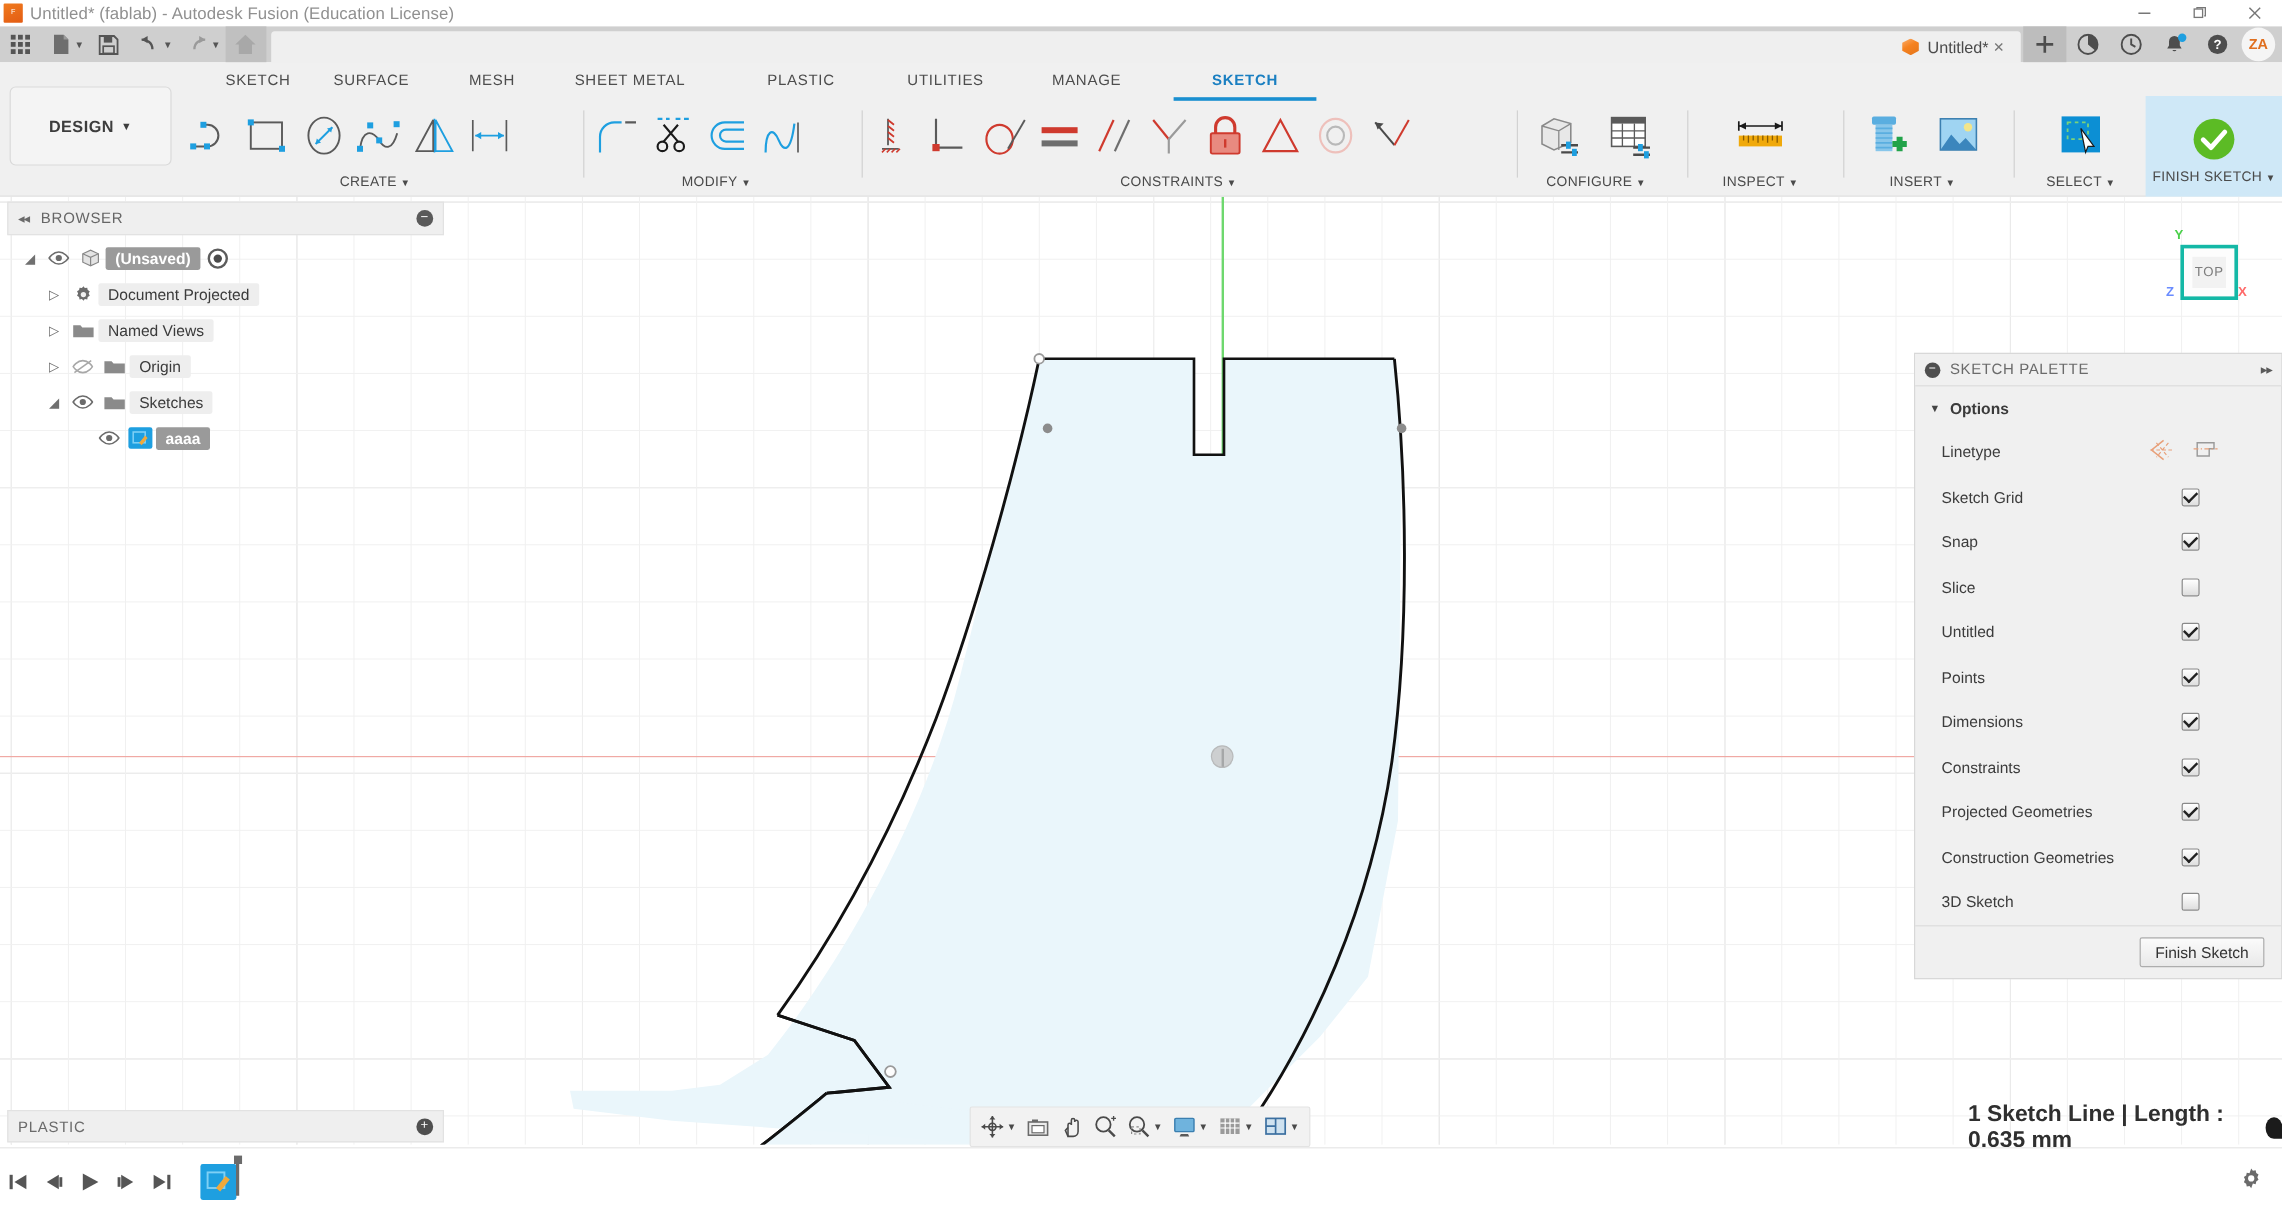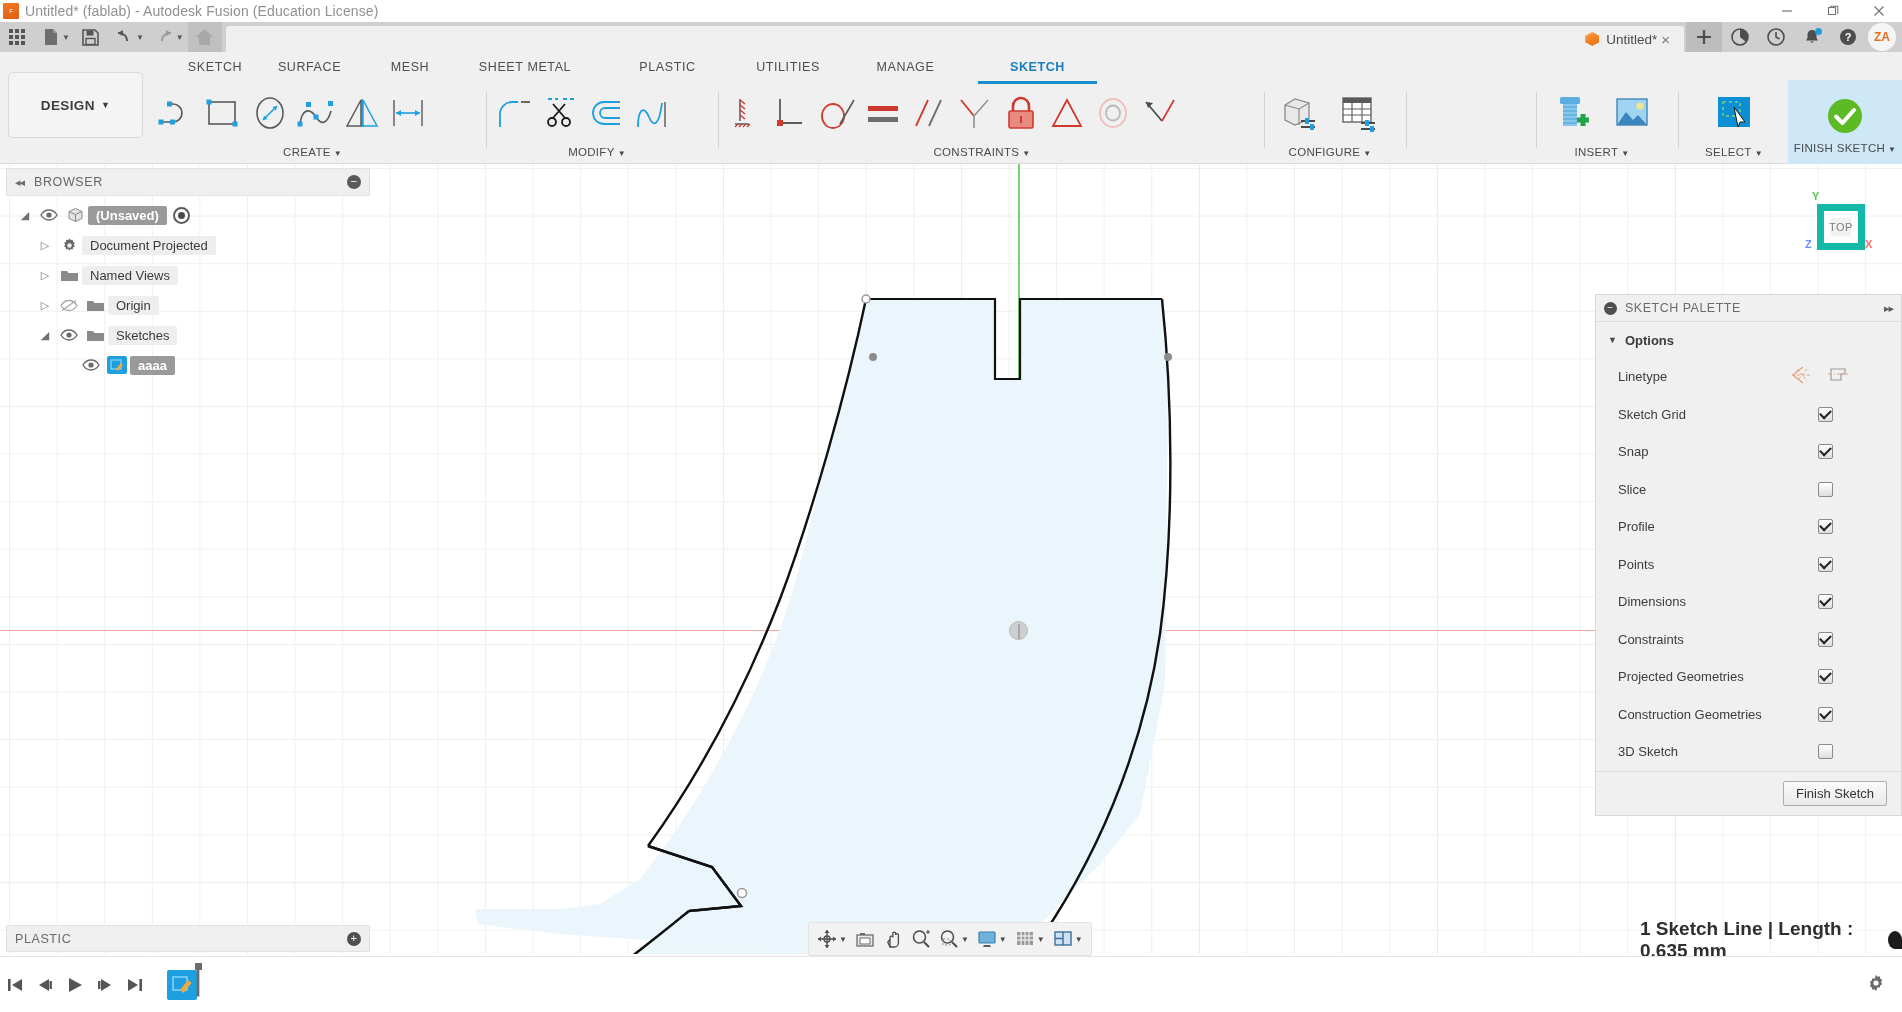--- a/index.html
+++ b/index.html
@@ -229,21 +229,21 @@
   }
   .pal-btn {
     border: 1px solid #adadad; background: linear-gradient(#fbfbfb,#e9e9e9);
     padding: 4px 12px; font-size: 13px; color: #333; border-radius: 2px;
   }
 
   
   .viewcube { position: absolute; left: 1805px; top: 190px; width: 72px; height: 70px; }
   .vc-face {
     position: absolute; left: 12px; top: 14px; width: 48px; height: 46px;
-    border: 7px solid #14b8a6; background: #fdfdfd;
+    border: 3px solid #14b8a6; background: #fdfdfd;
     display: flex; align-items: center; justify-content: center;
     font-size: 11px; color: #7d7d7d; letter-spacing: .5px;
   }
   .vc-face::before {
     content:''; position:absolute; left:7px; top:7px; right:7px; bottom:7px; background:#f2f2f2;
   }
   .vc-face span { position: relative; z-index: 1; }
   .vc-ax { position: absolute; font-size: 11px; font-weight: 700; }
   .vc-y { left: 7px; top: 0px; color: #4bd04b; }
   .vc-x { left: 60px; top: 48px; color: #ff6a6a; }
@@ -606,20 +606,32 @@
               <path d="M24 30h14M24 36h14" stroke="#4a4a4a" stroke-width="2"></path>
               <rect x="28" y="27" width="4" height="6" fill="#1e9fe0"></rect>
               <rect x="33" y="33" width="4" height="6" fill="#1e9fe0"></rect>
             </svg>
         </div>
         <div class="grp-label"><span>CONFIGURE</span><span class="car">▼</span></div>
       </div>
 
       <div class="sep" style="position:absolute;left:1400px;top:6px;"></div>
 
+      <div class="grp" style="left:1412px;width:110px;justify-content:center;">
+        <div class="tool wide" style="margin:0 auto;">
+          <svg width="52" height="40" viewBox="0 0 52 40">
+              <path d="M8 12h36" stroke="#1a1a1a" stroke-width="1.4"></path>
+              <path d="M8 8v8M44 8v8" stroke="#1a1a1a" stroke-width="1.4"></path>
+              <path d="M8 12l6-3v6zM44 12l-6-3v6z" fill="#1a1a1a"></path>
+              <rect x="8" y="20" width="36" height="9" fill="#f0a90a"></rect>
+              <path d="M12 20v4M16 20v6M20 20v4M24 20v6M28 20v4M32 20v6M36 20v4M40 20v6" stroke="#8a5c00" stroke-width="1.1"></path>
+            </svg>
+        </div>
+        <div class="grp-label"><span>INSPECT</span><span class="car">▼</span></div>
+      </div>
 
       <div class="sep" style="position:absolute;left:1530px;top:6px;"></div>
 
       <div class="grp" style="left:1542px;width:120px;">
         <div class="tool wide">
           <svg width="46" height="42" viewBox="0 0 46 42">
               <rect x="11" y="5" width="20" height="7" rx="1.5" fill="#5aaee0"></rect>
               <rect x="14" y="12" width="14" height="22" fill="#88c6ea"></rect>
               <path d="M14 15h14M14 19h14M14 23h14M14 27h14M14 31h14" stroke="#5aaee0" stroke-width="1.4"></path>
               <path d="M28 28h12M34 22v12" stroke="#22a34a" stroke-width="5"></path>
@@ -862,21 +874,21 @@
           <span class="cb on"></span>
         </span>
     </div>
     <div class="pal-row">
       <span>Slice</span>
       <span class="pal-ctl">
           <span class="cb"></span>
         </span>
     </div>
     <div class="pal-row">
-      <span>Profile</span>
+      <span>Untitled</span>
       <span class="pal-ctl">
           <span class="cb on"></span>
         </span>
     </div>
     <div class="pal-row">
       <span>Points</span>
       <span class="pal-ctl">
           <span class="cb on"></span>
         </span>
     </div>

